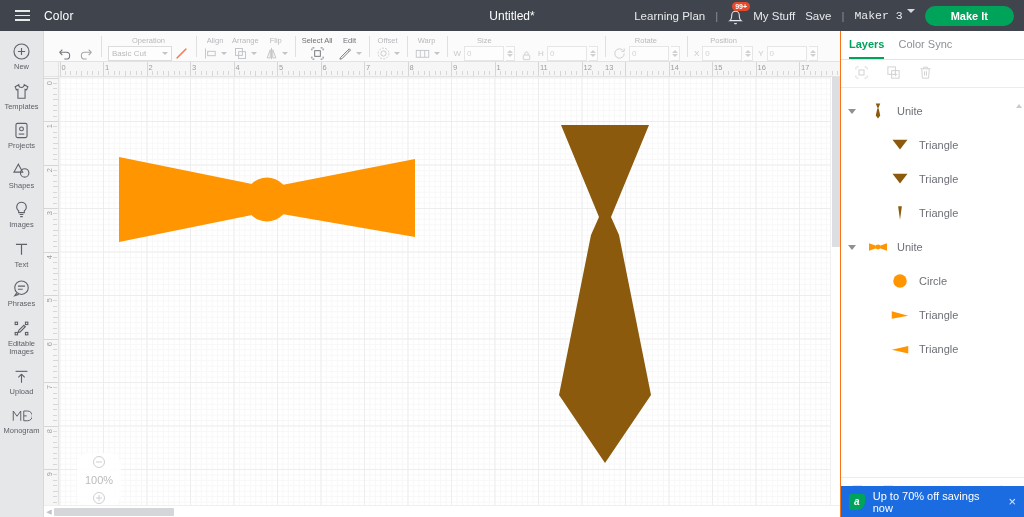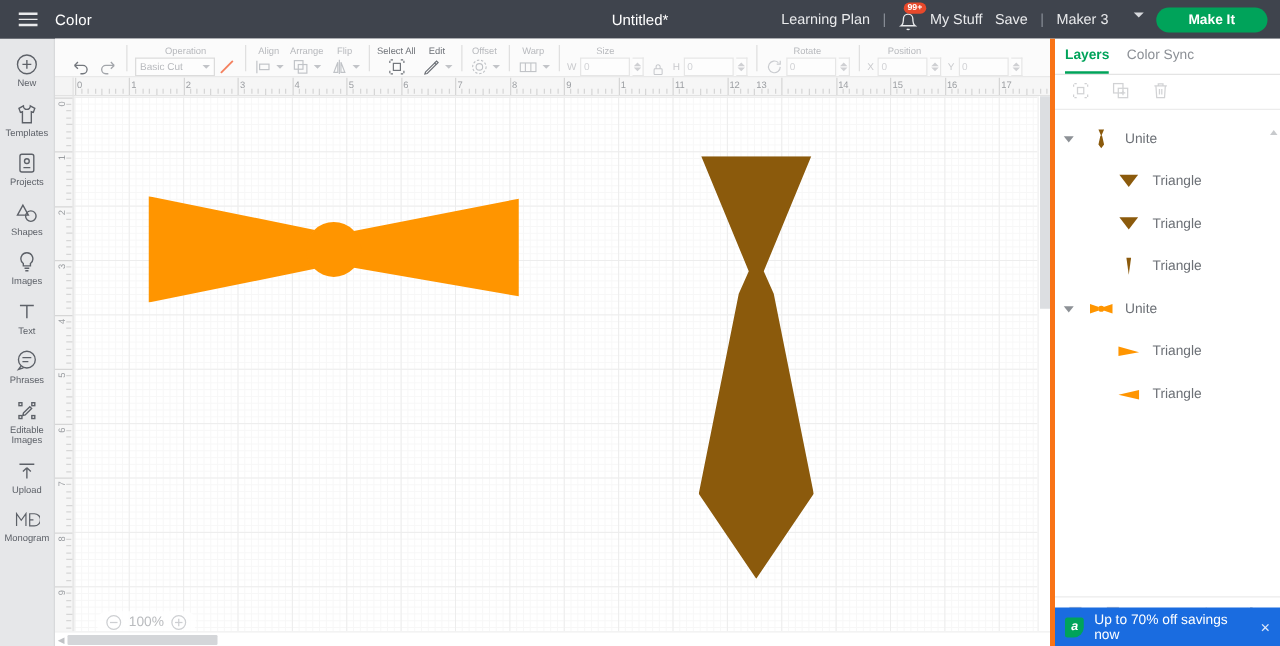--- a/index.html
+++ b/index.html
@@ -23,21 +23,21 @@
   .tb-title { position: absolute; left: 0; right: 0; text-align: center; font-size: 12px; color: #ffffff; pointer-events: none; }
   .tb-right { margin-left: auto; display: flex; align-items: center; gap: 10px; padding-right: 10px; font-size: 11.5px; }
   .tb-right .sep { color: #8a8f98; }
   .tb-link { color: #e9eaec; cursor: pointer; white-space: nowrap; }
   .bell-wrap { position: relative; display: flex; align-items: center; cursor: pointer; padding-top:3px;}
   .bell-badge {
     position: absolute; top: -5px; left: 4px;
     background: #e8492b; color: #fff; font-size: 7px; line-height: 9px;
     border-radius: 6px; padding: 0 3px; font-weight: bold;
   }
-  .maker-sel { display: flex; gap: 20px; cursor: pointer; }
+  .maker-sel { display: flex; gap: 4px; cursor: pointer; font-family: Liberation Mono, monospace; }
   .chev { width: 0; height: 0; border-left: 4px solid transparent; border-right: 4px solid transparent; border-top: 4px solid #d7d9dd; }
   .makeit {
     background: #00a35a; color: #fff; font-size: 11px; font-weight: bold;
     border-radius: 12px; padding: 4px 26px; cursor: pointer; border: none;
     font-family: "Liberation Sans", sans-serif;
   }
 
   
   .body { flex: 1; display: flex; min-height: 0; }
 
@@ -107,33 +107,33 @@
       linear-gradient(to bottom, #ededed 1px, transparent 1px),
       linear-gradient(to right, #f7f7f7 1px, transparent 1px),
       linear-gradient(to bottom, #f7f7f7 1px, transparent 1px);
     background-size: 43.5px 43.5px, 43.5px 43.5px, 5.44px 5.44px, 5.44px 5.44px;
     background-position: 0.5px 0.5px, 0.5px 0.5px, 0.5px 0.5px, 0.5px 0.5px;
   }
   .shape { position: absolute; }
   .zoomctl {
     position: absolute; left: 18px; bottom: 10px; z-index: 6;
     background: rgba(255,255,255,.85); border-radius: 12px; padding: 3px 8px;
-    display: flex; align-items: center; gap: 6px; font-size: 11px; color: #b9bbbe;
+    display: flex; align-items: center; gap: 6px; font-size: 11px; color: #b9bbbe; flex-direction: column;
   }
   .zbtn { width: 12px; height: 12px; border: 1px solid #cdcfd2; border-radius: 50%; position: relative; cursor: pointer; }
   .zbtn::before { content:""; position:absolute; left:2px; right:2px; top:50%; height:1px; background:#cdcfd2; transform: translateY(-50%);}
   .zbtn.plus::after { content:""; position:absolute; top:2px; bottom:2px; left:50%; width:1px; background:#cdcfd2; transform: translateX(-50%);}
   .hscroll { position: absolute; left: 0; bottom: 0; right: 0; height: 12px; background: #fff; border-top: 1px solid #efefef; z-index: 7; display:flex; align-items:center;}
   .hscroll .arr { width: 10px; text-align: center; font-size: 7px; color: #c0c2c5; }
   .hscroll .thumb { height: 8px; width: 120px; background: #d4d6d9; border-radius: 1px; }
   .vscrollcv { position:absolute; right:0; top:15px; bottom:12px; width:10px; background:#fff; border-left:1px solid #f0f0f0; z-index:6;}
   .vscrollcv .t { position:absolute; top:0; left:1px; width:8px; height:170px; background:#dcdee1;}
 
   
-  .rpanel { width: 184px; flex: 0 0 184px; background: #fff; border-left: 4px solid #f97316; display: flex; flex-direction: column; position: relative;}
+  .rpanel { width: 184px; flex: 0 0 184px; background: #fff; border-left: 1px solid #f97316; display: flex; flex-direction: column; position: relative;}
   .rtabs { display: flex; height: 29px; border-bottom: 1px solid #e4e4e4; align-items: stretch; padding-left: 8px; gap: 14px; flex: 0 0 29px;}
   .rtab { font-size: 11px; color: #8c9096; display: flex; align-items: center; cursor: pointer; border-bottom: 2px solid transparent; }
   .rtab.active { color: #00a35a; border-bottom-color: #00a35a; font-weight: bold; }
   .ricons { height: 28px; display: flex; align-items: center; gap: 17px; padding-left: 13px; border-bottom: 1px solid #ececec; flex: 0 0 28px;}
   .ricons .ic { opacity: .28; cursor: pointer; }
   .layers { flex: 1; overflow: hidden; position: relative; padding-top: 6px; }
   .lrow { height: 34px; display: flex; align-items: center; padding-right: 16px; cursor: pointer; }
   .lrow .tw { width: 22px; display: flex; justify-content: center; align-items: center; }
   .lrow .tw .c { width:0;height:0;border-left:4px solid transparent;border-right:4px solid transparent;border-top:5px solid #8d9196;}
   .lrow .ico { width: 30px; display: flex; justify-content: center; align-items: center; }
@@ -837,20 +837,29 @@
           <span class="ico">
             <svg width="20" height="18" viewBox="0 0 26 24">
                 <path d="M1 7v10l9.5-3.2a3.6 3.6 0 0 1 0-3.6z" fill="#ff9500"></path>
                 <path d="M25 7v10l-9.5-3.2a3.6 3.6 0 0 0 0-3.6z" fill="#ff9500"></path>
                 <circle cx="13" cy="12" r="3.3" fill="#ff9500"></circle>
               </svg>
           </span>
           <span class="nm">Unite</span>
         </div>
 
+        <div class="lrow child">
+          <span class="tw"></span>
+          <span class="ico">
+            <svg width="18" height="18" viewBox="0 0 24 24">
+                <circle cx="12" cy="12" r="9" fill="#ff9500"></circle>
+              </svg>
+          </span>
+          <span class="nm">Circle</span>
+        </div>
 
         <div class="lrow child">
           <span class="tw"></span>
           <span class="ico">
             <svg width="20" height="18" viewBox="0 0 26 24">
                 <path d="M2 7v10l22-4z" fill="#ff9500"></path>
               </svg>
           </span>
           <span class="nm">Triangle</span>
         </div>

